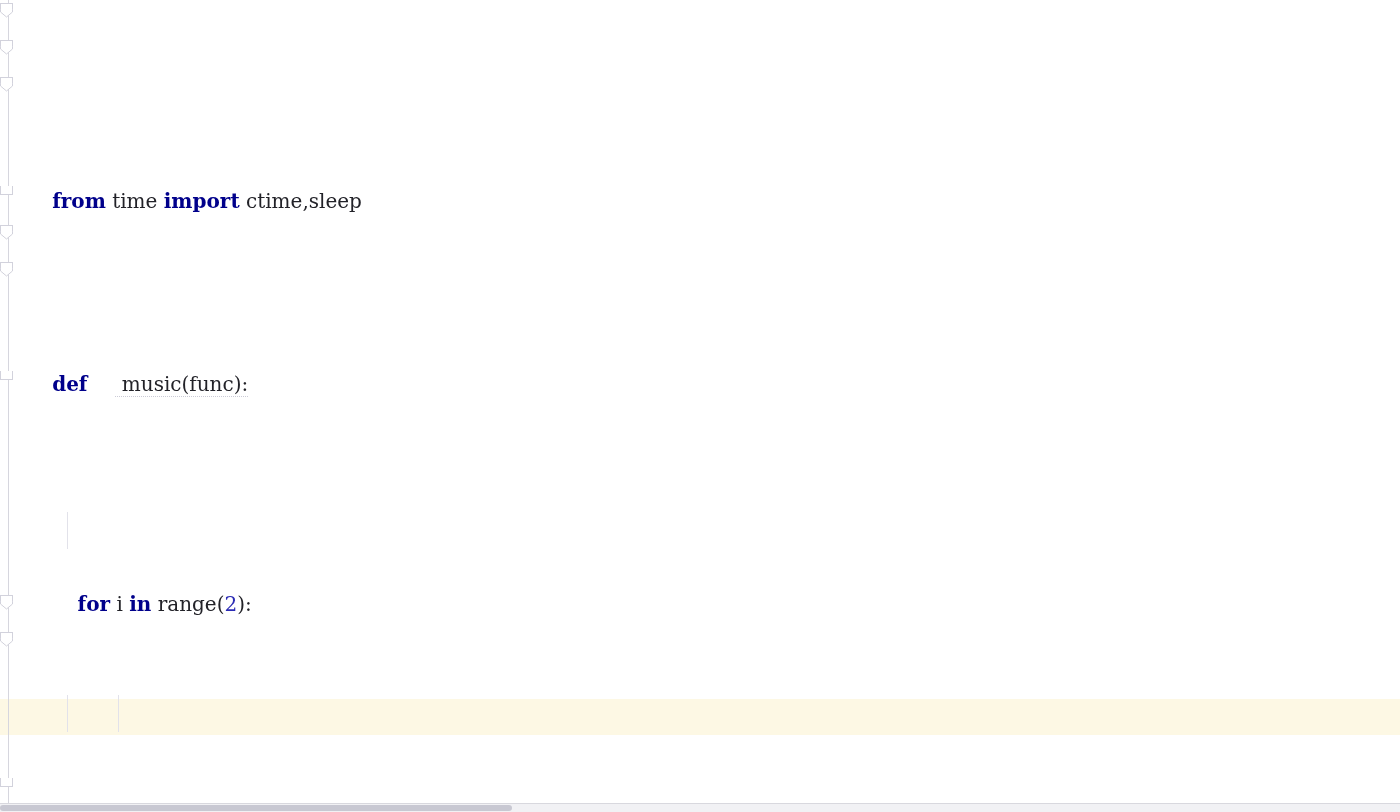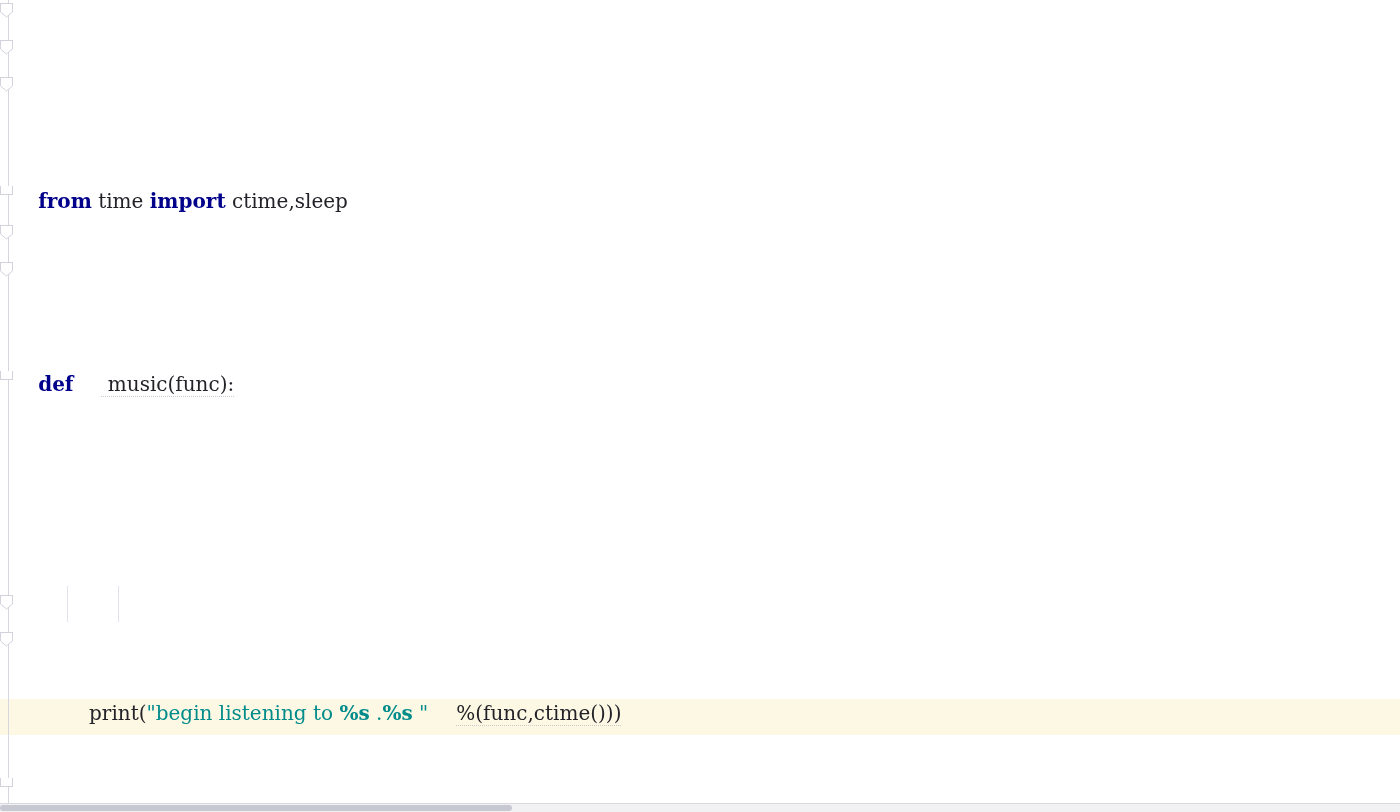--- a/index.html
+++ b/index.html
@@ -98,20 +98,21 @@
     z-index: 2;
     font-family: "DejaVu Serif", "Liberation Serif", serif;
     font-size: 20px;
     line-height: 36.6px;
     color: #222228;
     white-space: pre;
   }
   .line {
     position: relative;
     height: 36.6px;
+    padding-left: 14px;
     box-sizing: border-box;
     white-space: pre;
   }
 
   
   .iguide {
     position: absolute;
     top: 0;
     width: 1px;
     height: 36.6px;
@@ -244,20 +245,24 @@
     <div class="line">
       <span class="kw">from</span><span class="plain"> time </span><span class="kw">import</span><span class="plain"> ctime,sleep</span>
     </div>
 
     
     <div class="line">
       <span class="kw">def</span><span class="plain sq"> music(func):</span>
     </div>
 
     
+    <div class="line">
+      <div class="iguide g1"></div>
+      <span class="plain">    </span><span class="kw">for</span><span class="plain"> i </span><span class="kw">in</span><span class="plain"> range(</span><span class="num">2</span><span class="plain">):</span>
+    </div>
 
     
     <div class="line">
       <div class="iguide g1"></div>
       <div class="iguide g2"></div>
       <span class="plain">        </span><span class="plain">print(</span><span class="str">"</span><span class="str">begin listening to </span><span class="strb">%s</span><span class="str"> .</span><span class="strb">%s</span><span class="str"> </span><span class="str">"</span><span class="plain sq">%(func,ctime()))</span>
     </div>
 
     
     

